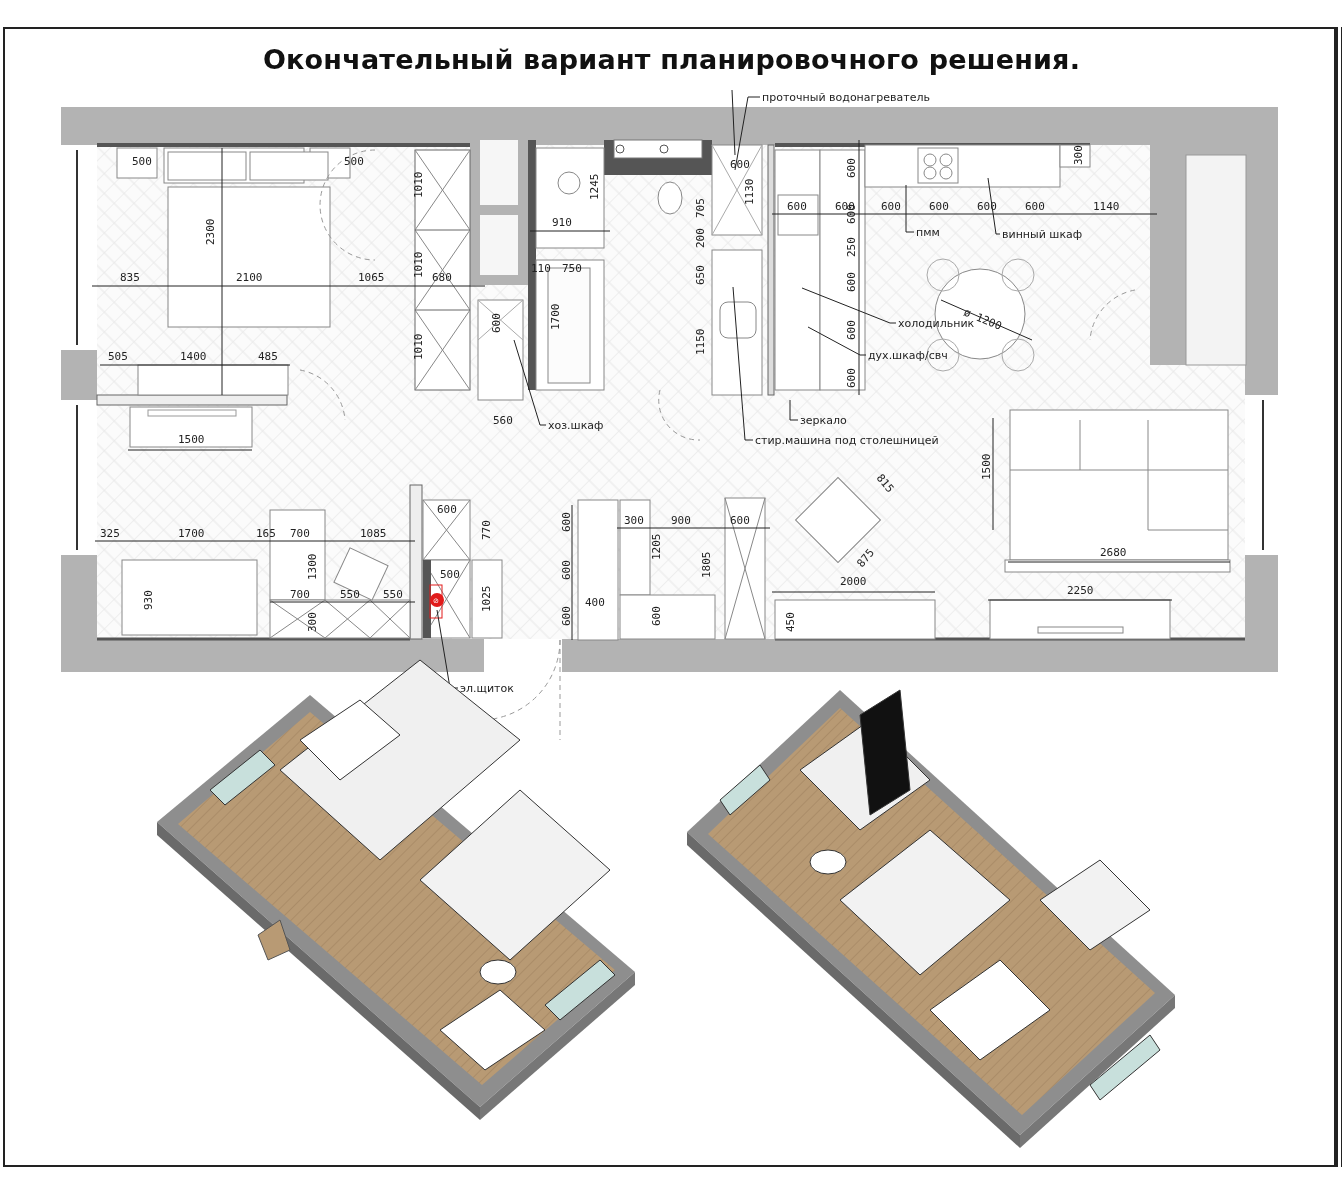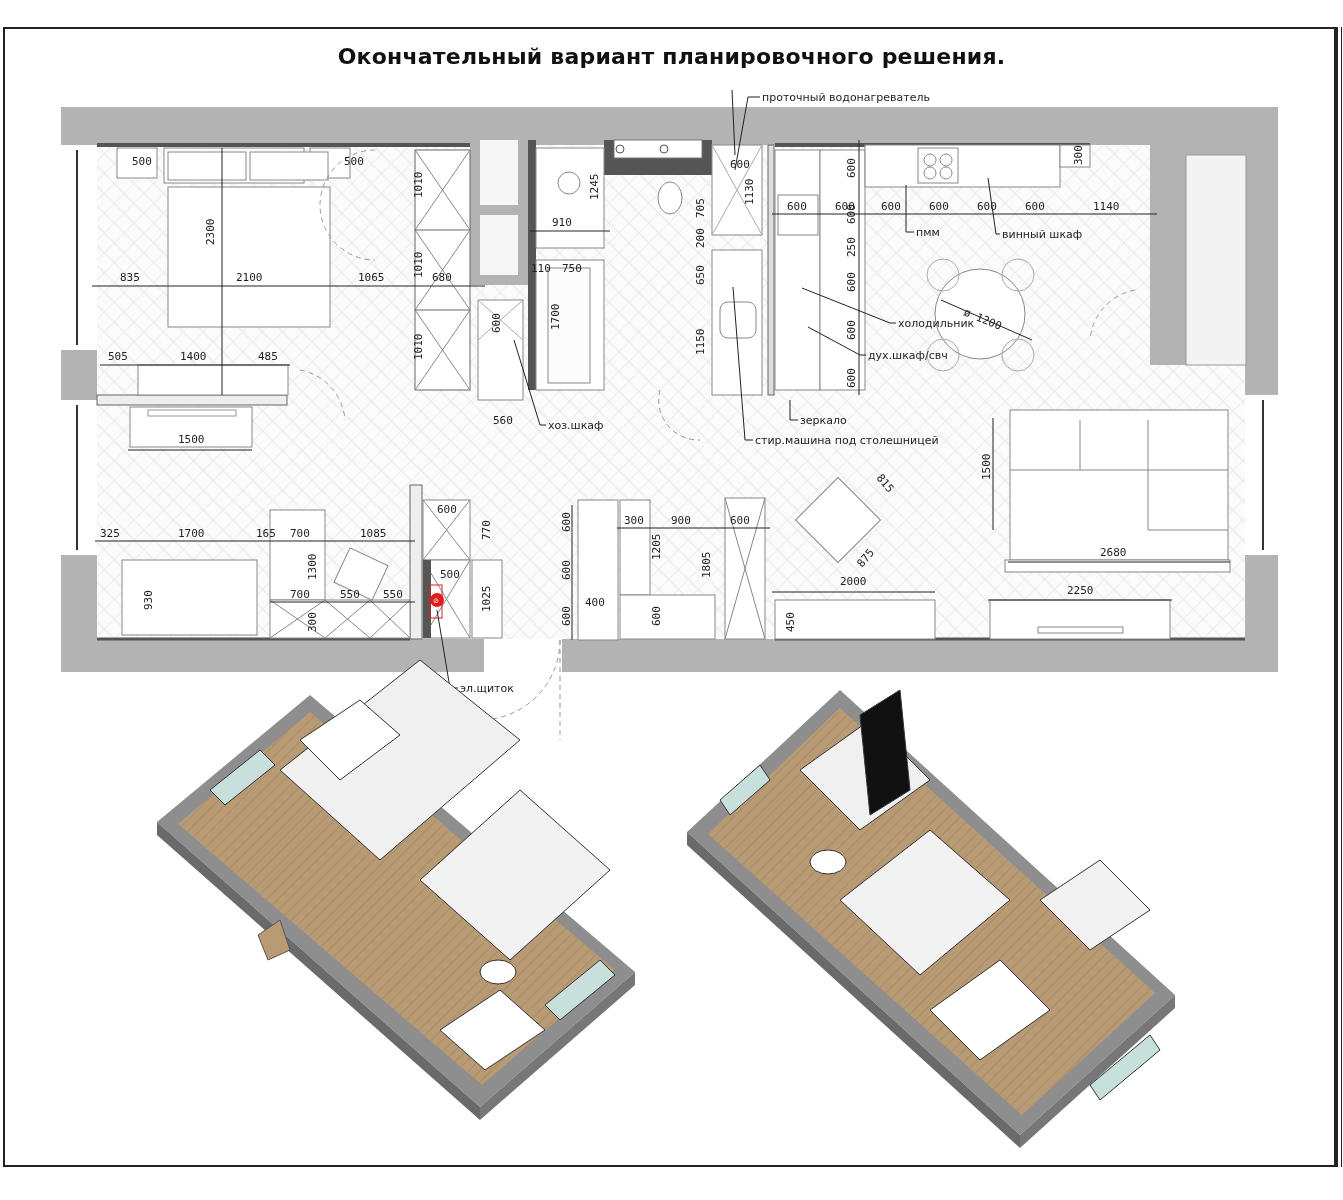--- a/index.html
+++ b/index.html
@@ -1,19 +1,19 @@
 <!DOCTYPE html>
 <html><head>
 <meta charset="utf-8">
 <style>
   html,body{margin:0;padding:0;background:#fff;}
   body{width:1343px;height:1200px;position:relative;overflow:hidden;font-family:"DejaVu Sans",sans-serif;}
   .sheet{position:absolute;left:3px;top:27px;width:1333px;height:1140px;border:2px solid #222;box-sizing:border-box;}
   .side-strip{position:absolute;left:1336px;top:27px;width:6px;height:1140px;border-left:2px solid #222;border-right:1px solid #222;box-sizing:border-box;}
-  .title{position:absolute;left:0;top:44px;width:1343px;text-align:center;font-size:22px;font-weight:bold;color:#111;letter-spacing:0.2px;font-family:"DejaVu Sans",sans-serif;}
+  .title{position:absolute;left:0;top:44px;width:1343px;text-align:center;font-size:27px;font-weight:bold;color:#111;letter-spacing:0.2px;font-family:"DejaVu Sans",sans-serif;}
   svg{position:absolute;left:0;top:0;}
   .dim{font-family:"DejaVu Sans Mono",monospace;font-size:11px;fill:#222;}
   .lbl{font-family:"DejaVu Sans",sans-serif;font-size:11px;fill:#222;}
 </style>
 </head>
 <body>
 
 <div class="sheet"></div>
 <div class="side-strip"></div>
 <div class="title">Окончательный вариант планировочного решения.</div>

